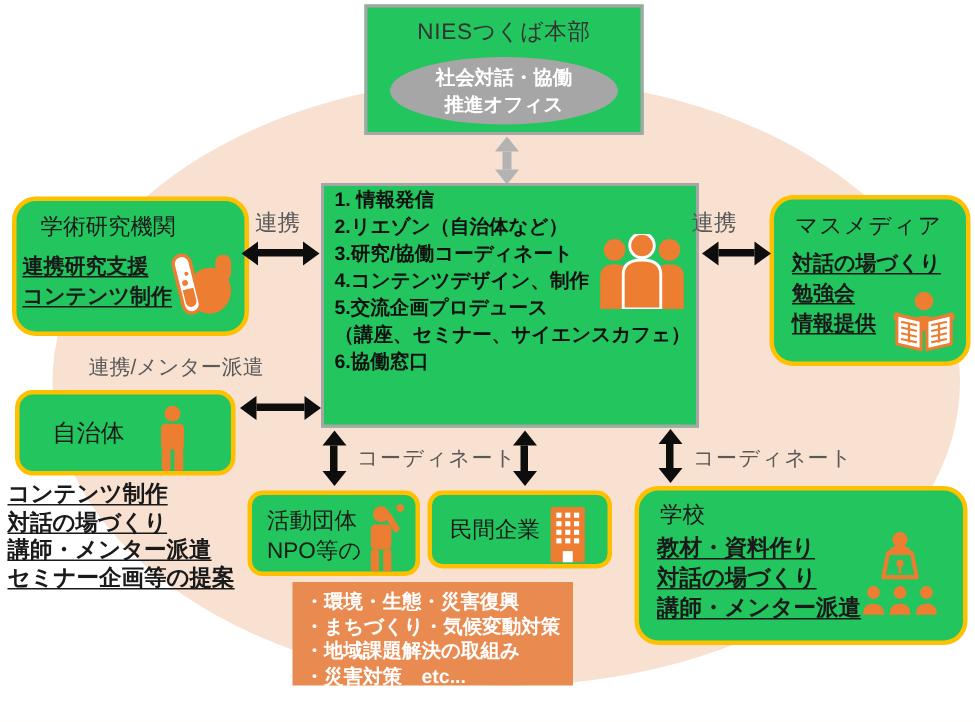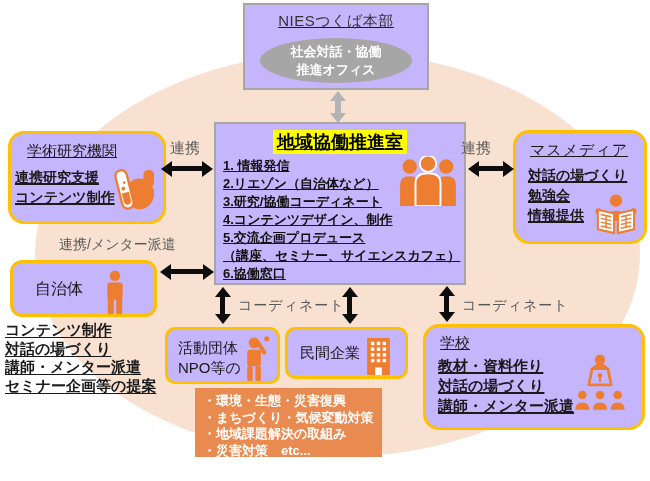--- a/index.html
+++ b/index.html
@@ -5,21 +5,21 @@
   html,body { margin:0; padding:0; background:#fff; }
   .canvas {
     position:relative; width:650px; height:481px; overflow:hidden;
     font-family:"Liberation Sans","DejaVu Sans",sans-serif; background:#fff;
     color:#1a1a1a;
   }
   
   .bg-ellipse { position:absolute; left:35px; top:52px; width:605px; height:405px;
     background:#F8E1D0; border-radius:50%; z-index:0; }
 
-  .box { position:absolute; background:#c4b5fd; box-sizing:border-box; z-index:2;text-decoration:underline; }
+  .box { position:absolute; background:#22c55e; box-sizing:border-box; z-index:2; }
   .gray-border { border:2px solid #A6A6A6; }
   .yellow-border { border:3px solid #FFC000; border-radius:16px; }
 
   
   .top-box { left:243px; top:3px; width:186px; height:87px; text-align:center; }
   .top-title { margin-top:7px; font-size:15px; color:#333; letter-spacing:.5px; }
   .office-ellipse { position:absolute; left:50%; transform:translateX(-50%); top:33px;
     width:152px; height:45px; background:#A6A6A6; border-radius:50%;
     color:#fff; font-weight:bold; font-size:13px; line-height:1.35;
     display:flex; flex-direction:column; justify-content:center; }
@@ -106,21 +106,20 @@
     <div class="top-title">NIESつくば本部</div>
     <div class="office-ellipse">
       <div>社会対話・協働</div>
       <div>推進オフィス</div>
     </div>
   </div>
 
   <div class="v-arrow gray" style="left:335px; top:101px; height:12px;"></div>
 
   <div class="box gray-border center-box">
-    <div class="center-title">地域協働推進室</div>
     <div class="center-list">
       <div>1. 情報発信</div>
       <div>2.リエゾン（自治体など）</div>
       <div>3.研究/協働コーディネート</div>
       <div>4.コンテンツデザイン、制作</div>
       <div>5.交流企画プロデュース</div>
       <div>（講座、セミナー、サイエンスカフェ）</div>
       <div>6.協働窓口</div>
     </div>
     <div class="center-people">

